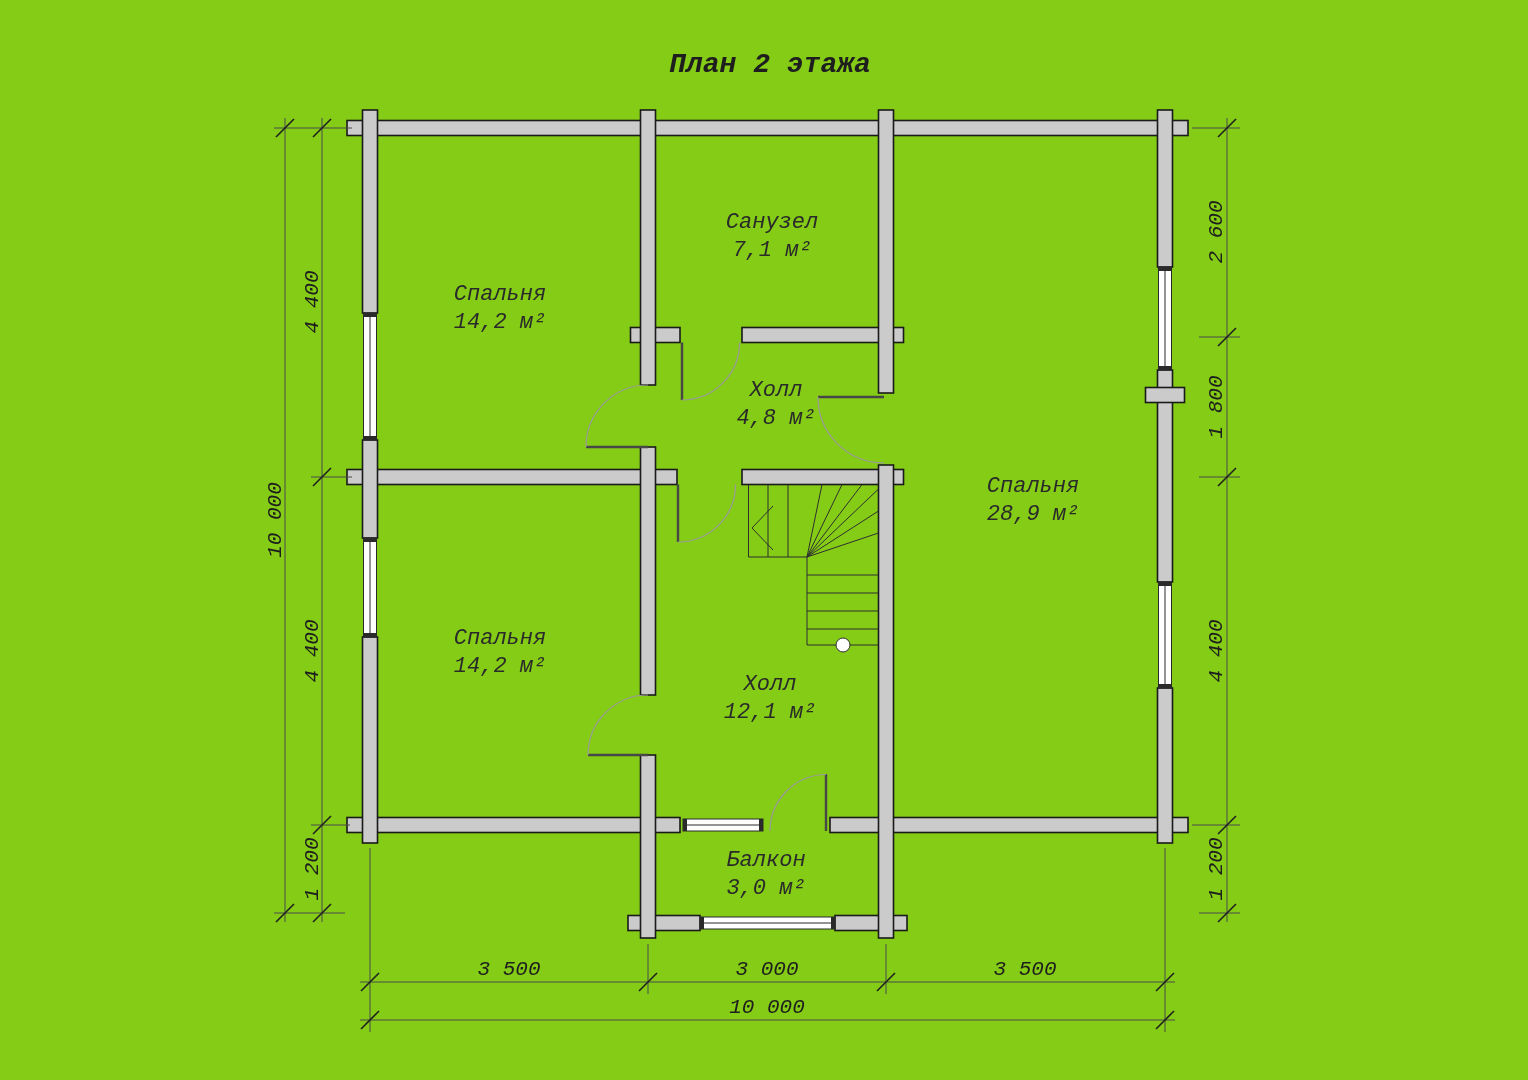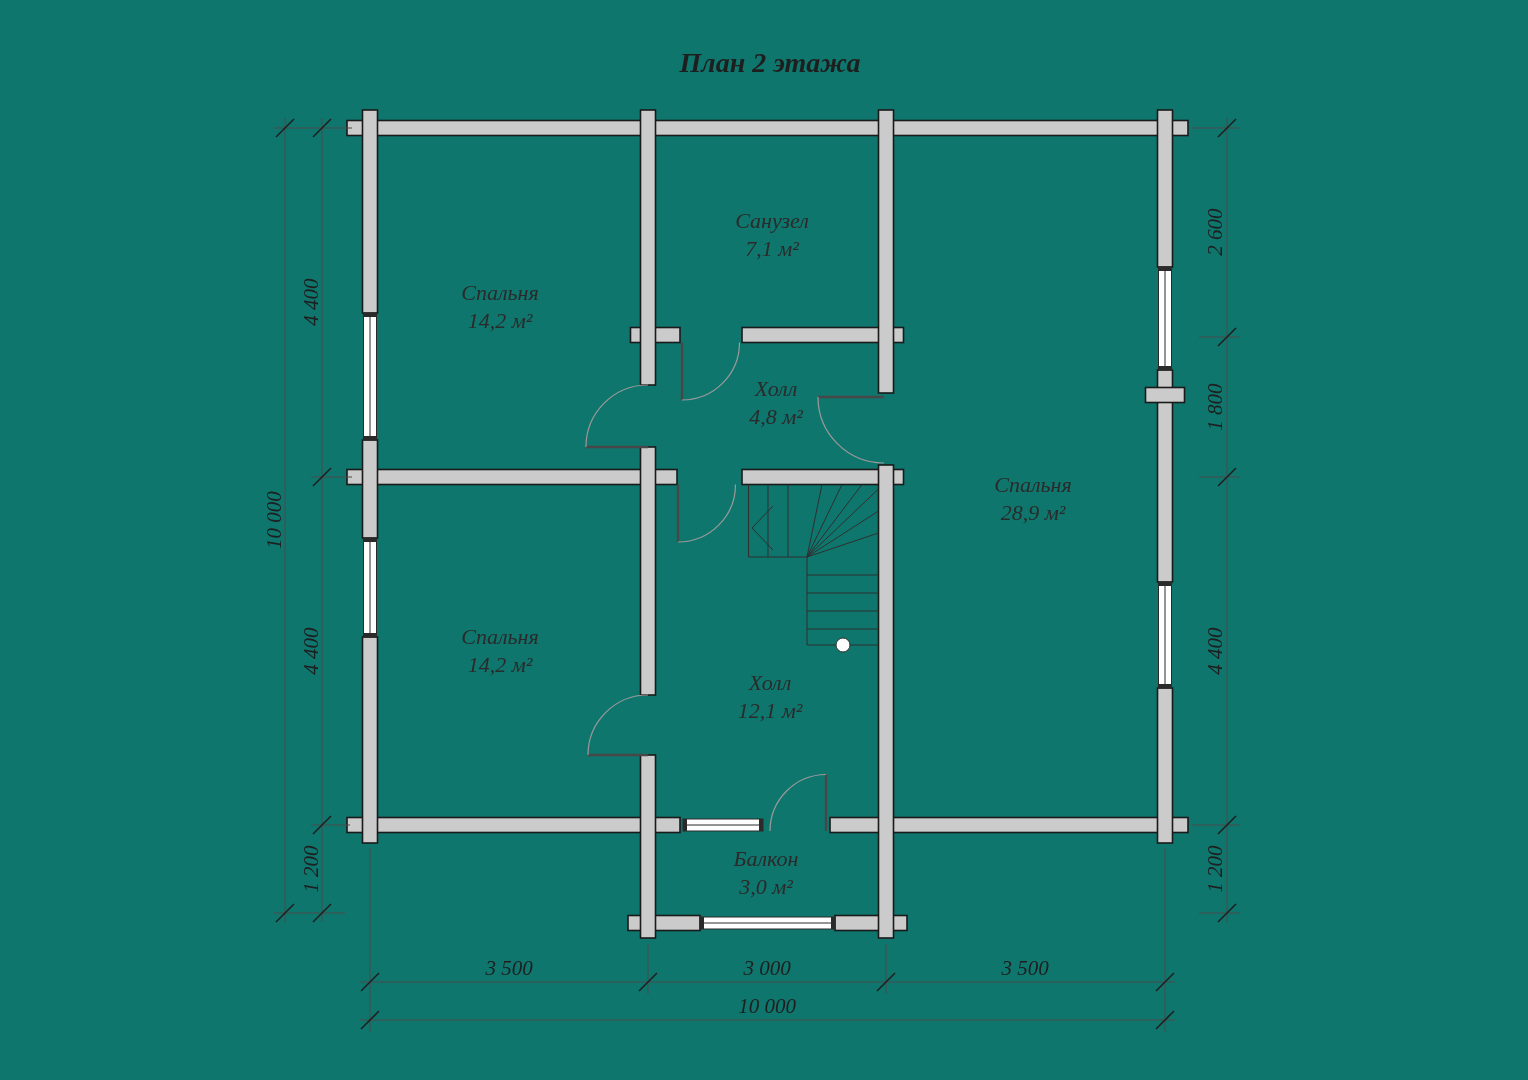--- a/index.html
+++ b/index.html
@@ -1,17 +1,17 @@
 <!DOCTYPE html>
 <html><head>
 <meta charset="utf-8">
 <style>
   html,body{margin:0;padding:0;background:#fff;}
-  .page{position:relative;width:1528px;height:1080px;background:#0f766e;overflow:hidden;
-        font-family:Liberation Serif, serif;}
+  .page{position:relative;width:1528px;height:1080px;background:#84cc16;overflow:hidden;
+        font-family:Liberation Mono, monospace;}
   svg text{fill:#1e1e1e;}
   .wall{fill:#cbcbcb;stroke:#1a1a1a;stroke-width:1.6;}
   .winframe{fill:#ffffff;stroke:#2a2a2a;stroke-width:1;}
   .winline{stroke:#2a2a2a;stroke-width:1;}
   .wincap{fill:#2a2a2a;}
   .doorarc{fill:none;stroke:#9a9a9a;stroke-width:1.2;}
   .doorleaf{stroke:#474747;stroke-width:2.4;}
   .stair{stroke:#2f2f2f;stroke-width:1;fill:none;}
   .dim{stroke:#4a4a4a;stroke-width:1;}
   .tick{stroke:#1f1f1f;stroke-width:1.6;}

